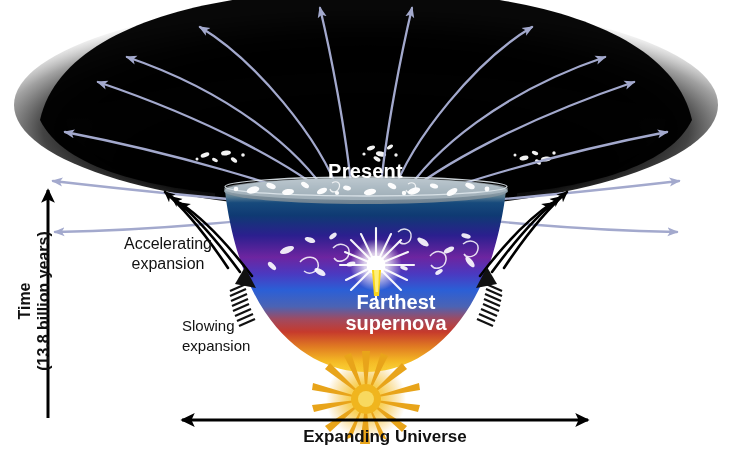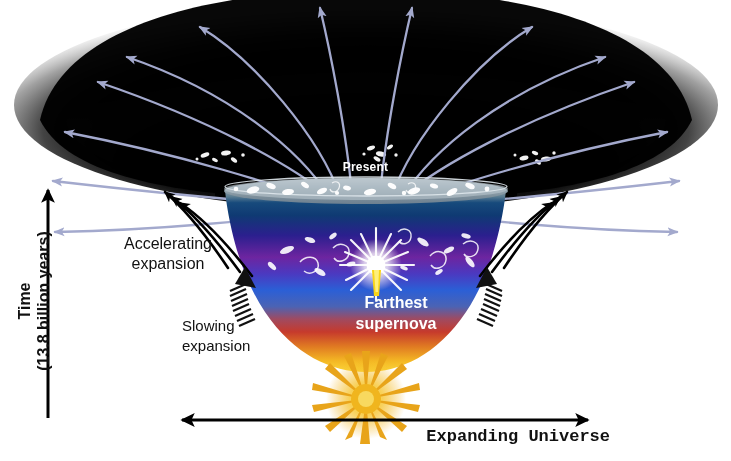--- a/index.html
+++ b/index.html
@@ -4,34 +4,34 @@
 <style>
   html,body{margin:0;padding:0;background:#ffffff;}
   body{width:731px;height:461px;overflow:hidden;font-family:"Liberation Sans",sans-serif;}
   #stage{position:relative;width:731px;height:461px;background:#fff;}
   svg#diagram{position:absolute;left:0;top:0;width:731px;height:461px;}
 
   .lbl{position:absolute;white-space:pre;}
 
   #lbl-present{
     left:0;top:160px;width:731px;text-align:center;
-    font-size:12px;font-weight:bold;color:#ffffff;
+    font-size:20px;font-weight:bold;color:#ffffff;
     letter-spacing:.2px;
   }
   #lbl-supernova{
     left:281px;top:292px;width:230px;text-align:center;
-    font-size:16px;font-weight:bold;color:#ffffff;line-height:21px;
+    font-size:20px;font-weight:bold;color:#ffffff;line-height:21px;
   }
   #lbl-bigbang{
     left:306px;top:375px;width:120px;text-align:center;
     font-size:16px;font-weight:normal;color:#1a1a1a;line-height:19px;
   }
   #lbl-expanding{
-    left:160px;top:427px;width:450px;text-align:right;
-    font-size:17px;font-weight:bold;color:#111111;font-family:Liberation Mono, monospace;
+    left:160px;top:427px;width:450px;text-align:center;
+    font-size:17px;font-weight:bold;color:#111111;
   }
   #lbl-accel{
     left:78px;top:234px;width:180px;text-align:center;
     font-size:16px;font-weight:normal;color:#111111;line-height:20px;
   }
   #lbl-slow{
     left:182px;top:316px;width:180px;text-align:left;
     font-size:15px;font-weight:normal;color:#111111;line-height:20px;
   }
   #lbl-time{

